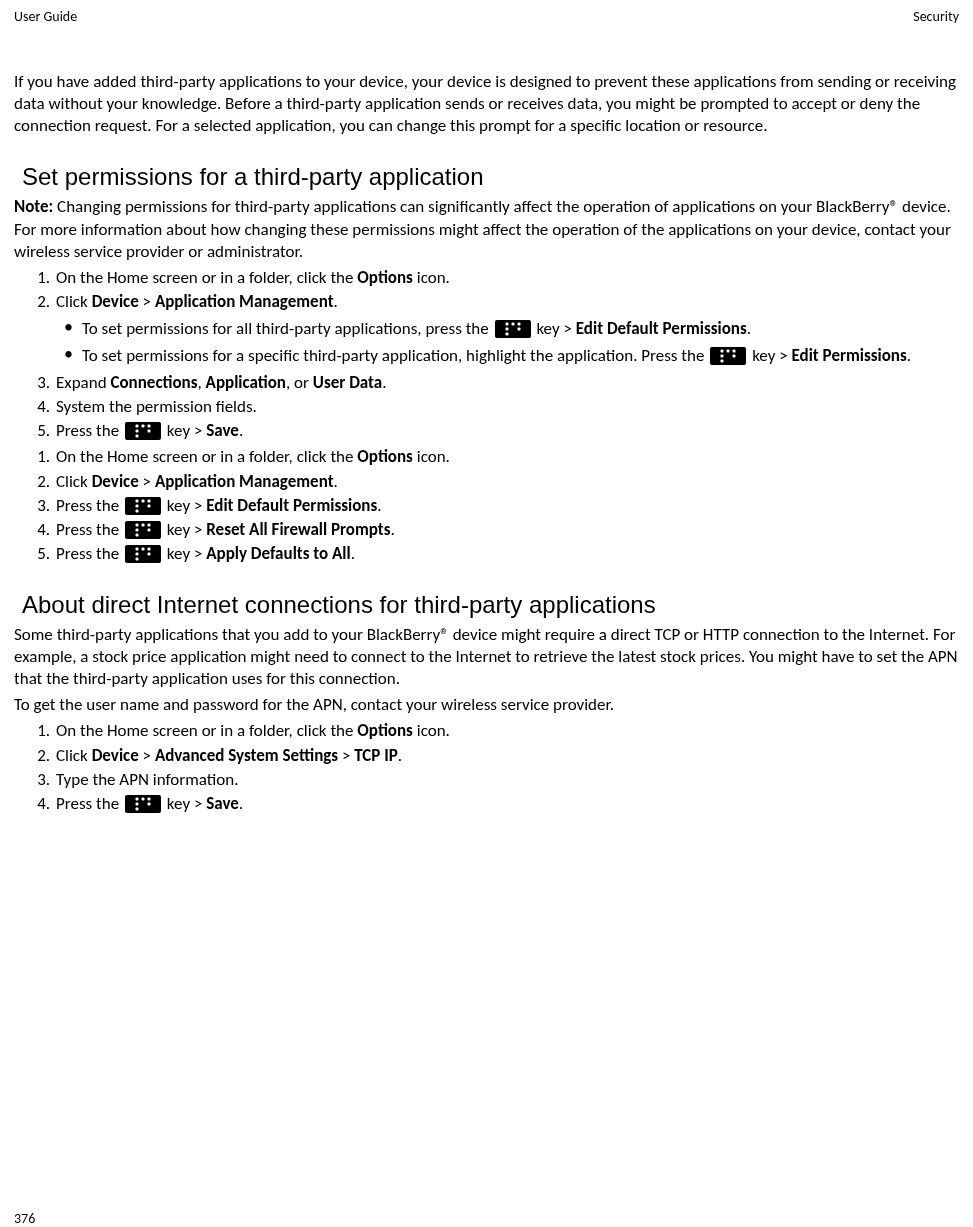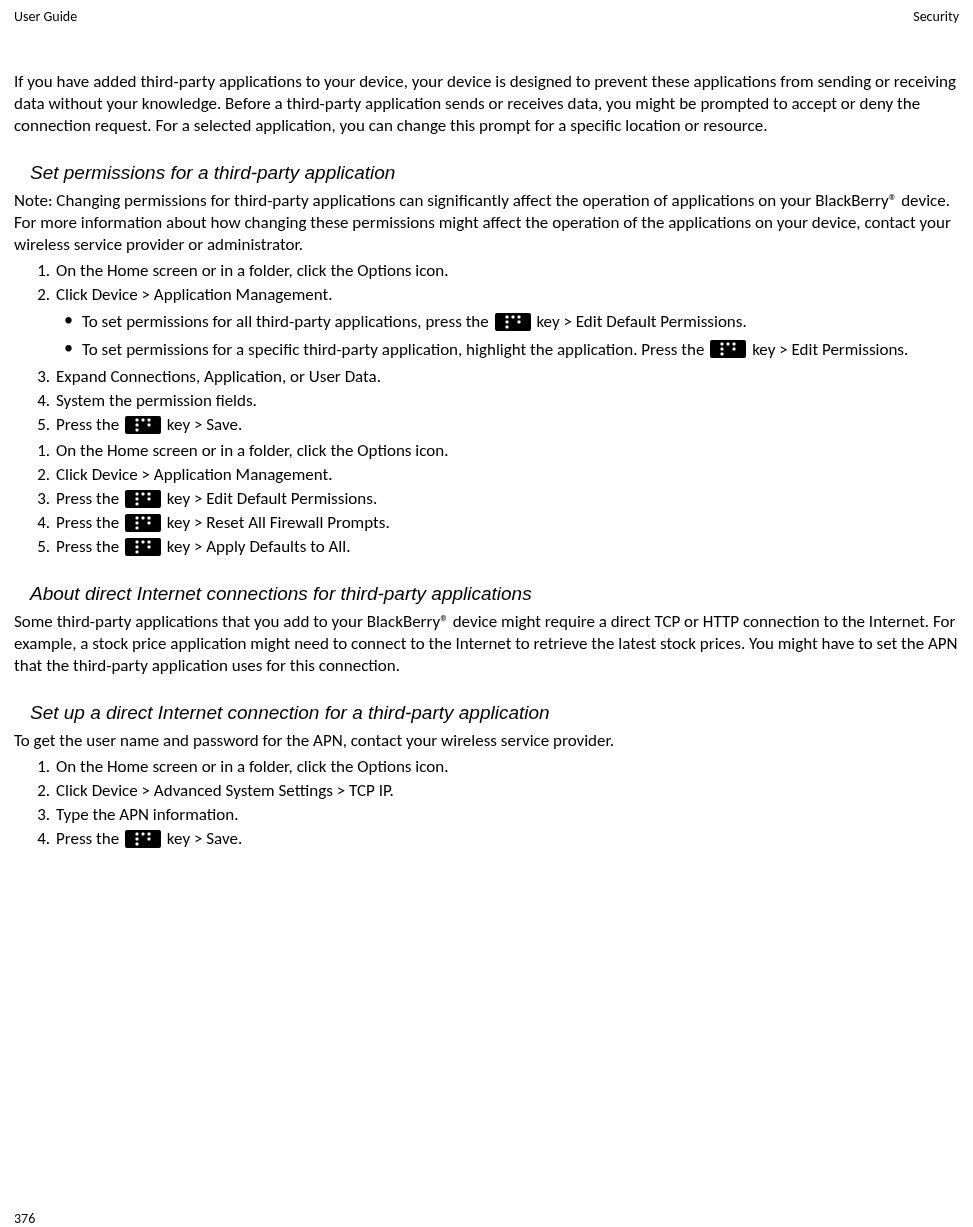--- a/index.html
+++ b/index.html
@@ -22,23 +22,22 @@
     font-size: 14px;
     margin-bottom: 46px;
   }
   .body-text {
     font-size: 17px;
     line-height: 1.3;
   }
   h2.section-title {
     font-family: "Trebuchet MS", "Verdana", sans-serif;
     font-weight: 400;
-    font-size: 19px;
-    margin: 24px 0 4px 16px;
-    font-style: italic;
+    font-size: 24px;
+    margin: 24px 0 4px 8px;
   }
   p { margin: 0 0 4px 0; }
   ol {
     margin: 2px 0 4px 0;
     padding-left: 40px;
   }
   ol > li {
     margin: 2px 0;
     padding-left: 2px;
   }
@@ -89,21 +88,21 @@
     transform: translate(-50%, -50%);
   }
   .bbkey .dots span {
     width: 3px;
     height: 3px;
     background: #fff;
     border-radius: 1px;
     display: block;
   }
   .bbkey .dots span:nth-child(5) { background: #000; } 
-  b { font-weight: 400; }
+  b { font-weight: 700; }
 </style>
 </head>
 <body>
 <div class="page">
 
 <div class="header-row">
   <span>User Guide</span>
   <span>Security</span>
 </div>
 
@@ -201,21 +200,20 @@
               <span></span>
               <span></span>
               <span></span>
             </span></span><span> key &gt; </span><b>Apply Defaults to All</b><span>.</span>
     </li>
   </ol>
 
   <h2 class="section-title">About direct Internet connections for third-party applications</h2>
   <p>Some third-party applications that you add to your BlackBerry® device might require a direct TCP or HTTP connection to the Internet. For example, a stock price application might need to connect to the Internet to retrieve the latest stock prices. You might have to set the APN that the third-party application uses for this connection.</p>
 
-  <h2 class="section-title">Set up a direct Internet connection for a third-party application</h2>
   <p>To get the user name and password for the APN, contact your wireless service provider.</p>
   <ol>
     <li>
       <span>On the Home screen or in a folder, click the </span><b>Options</b><span> icon.</span>
     </li>
     <li>
       <span>Click </span><b>Device</b><span> &gt; </span><b>Advanced System Settings</b><span> &gt; </span><b>TCP IP</b><span>.</span>
     </li>
     <li>Type the APN information.</li>
     <li>

